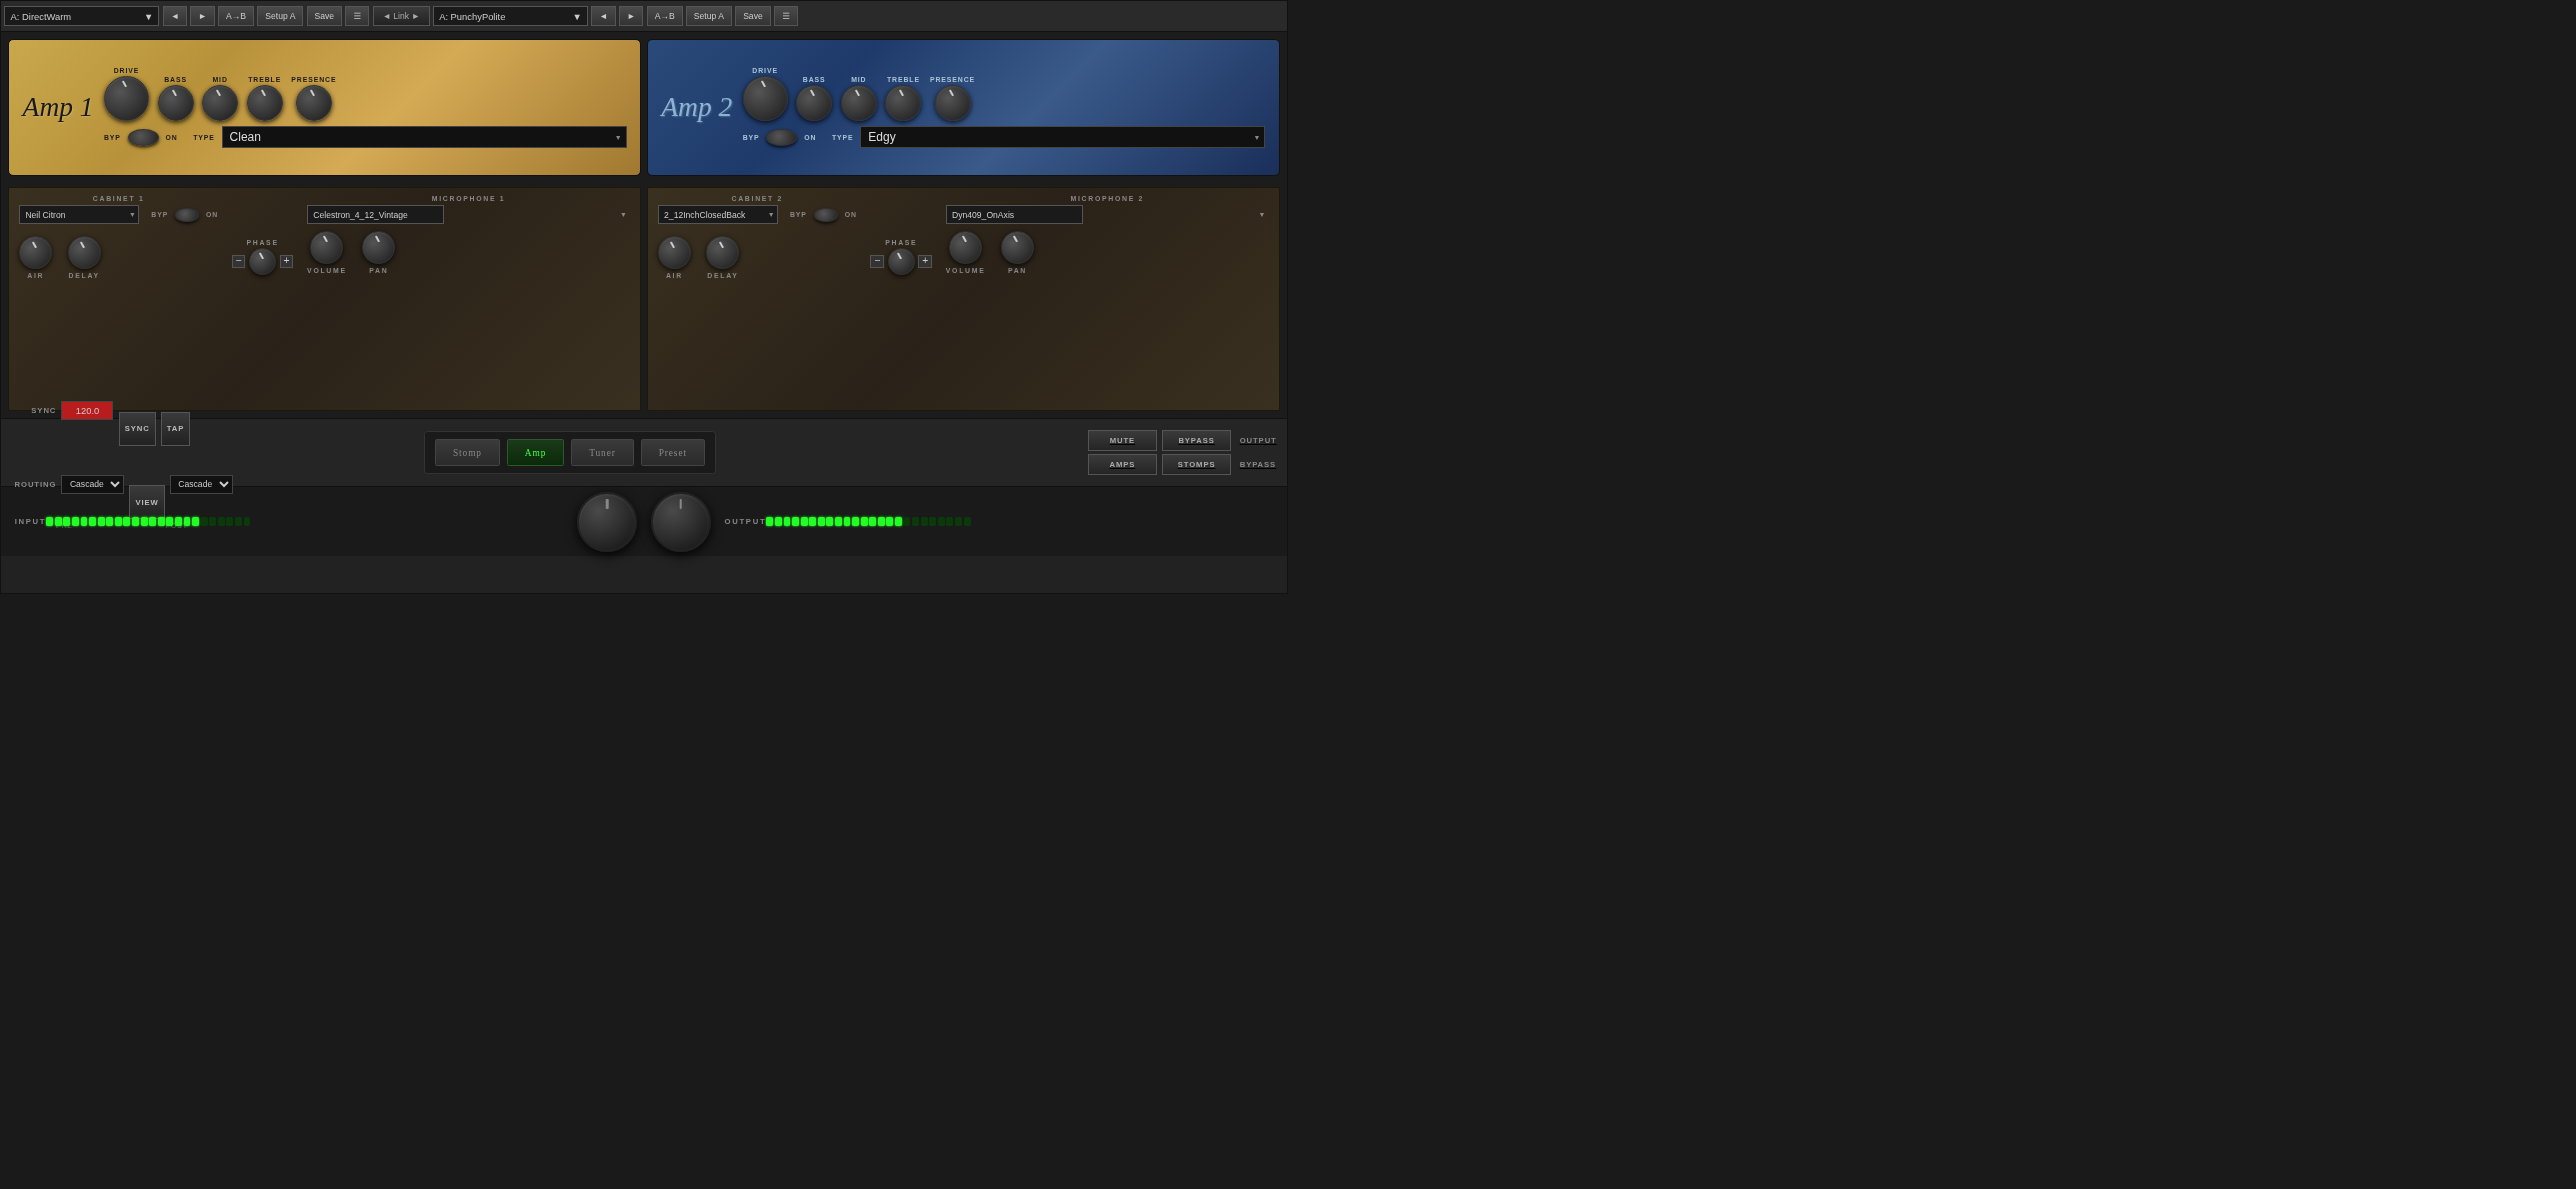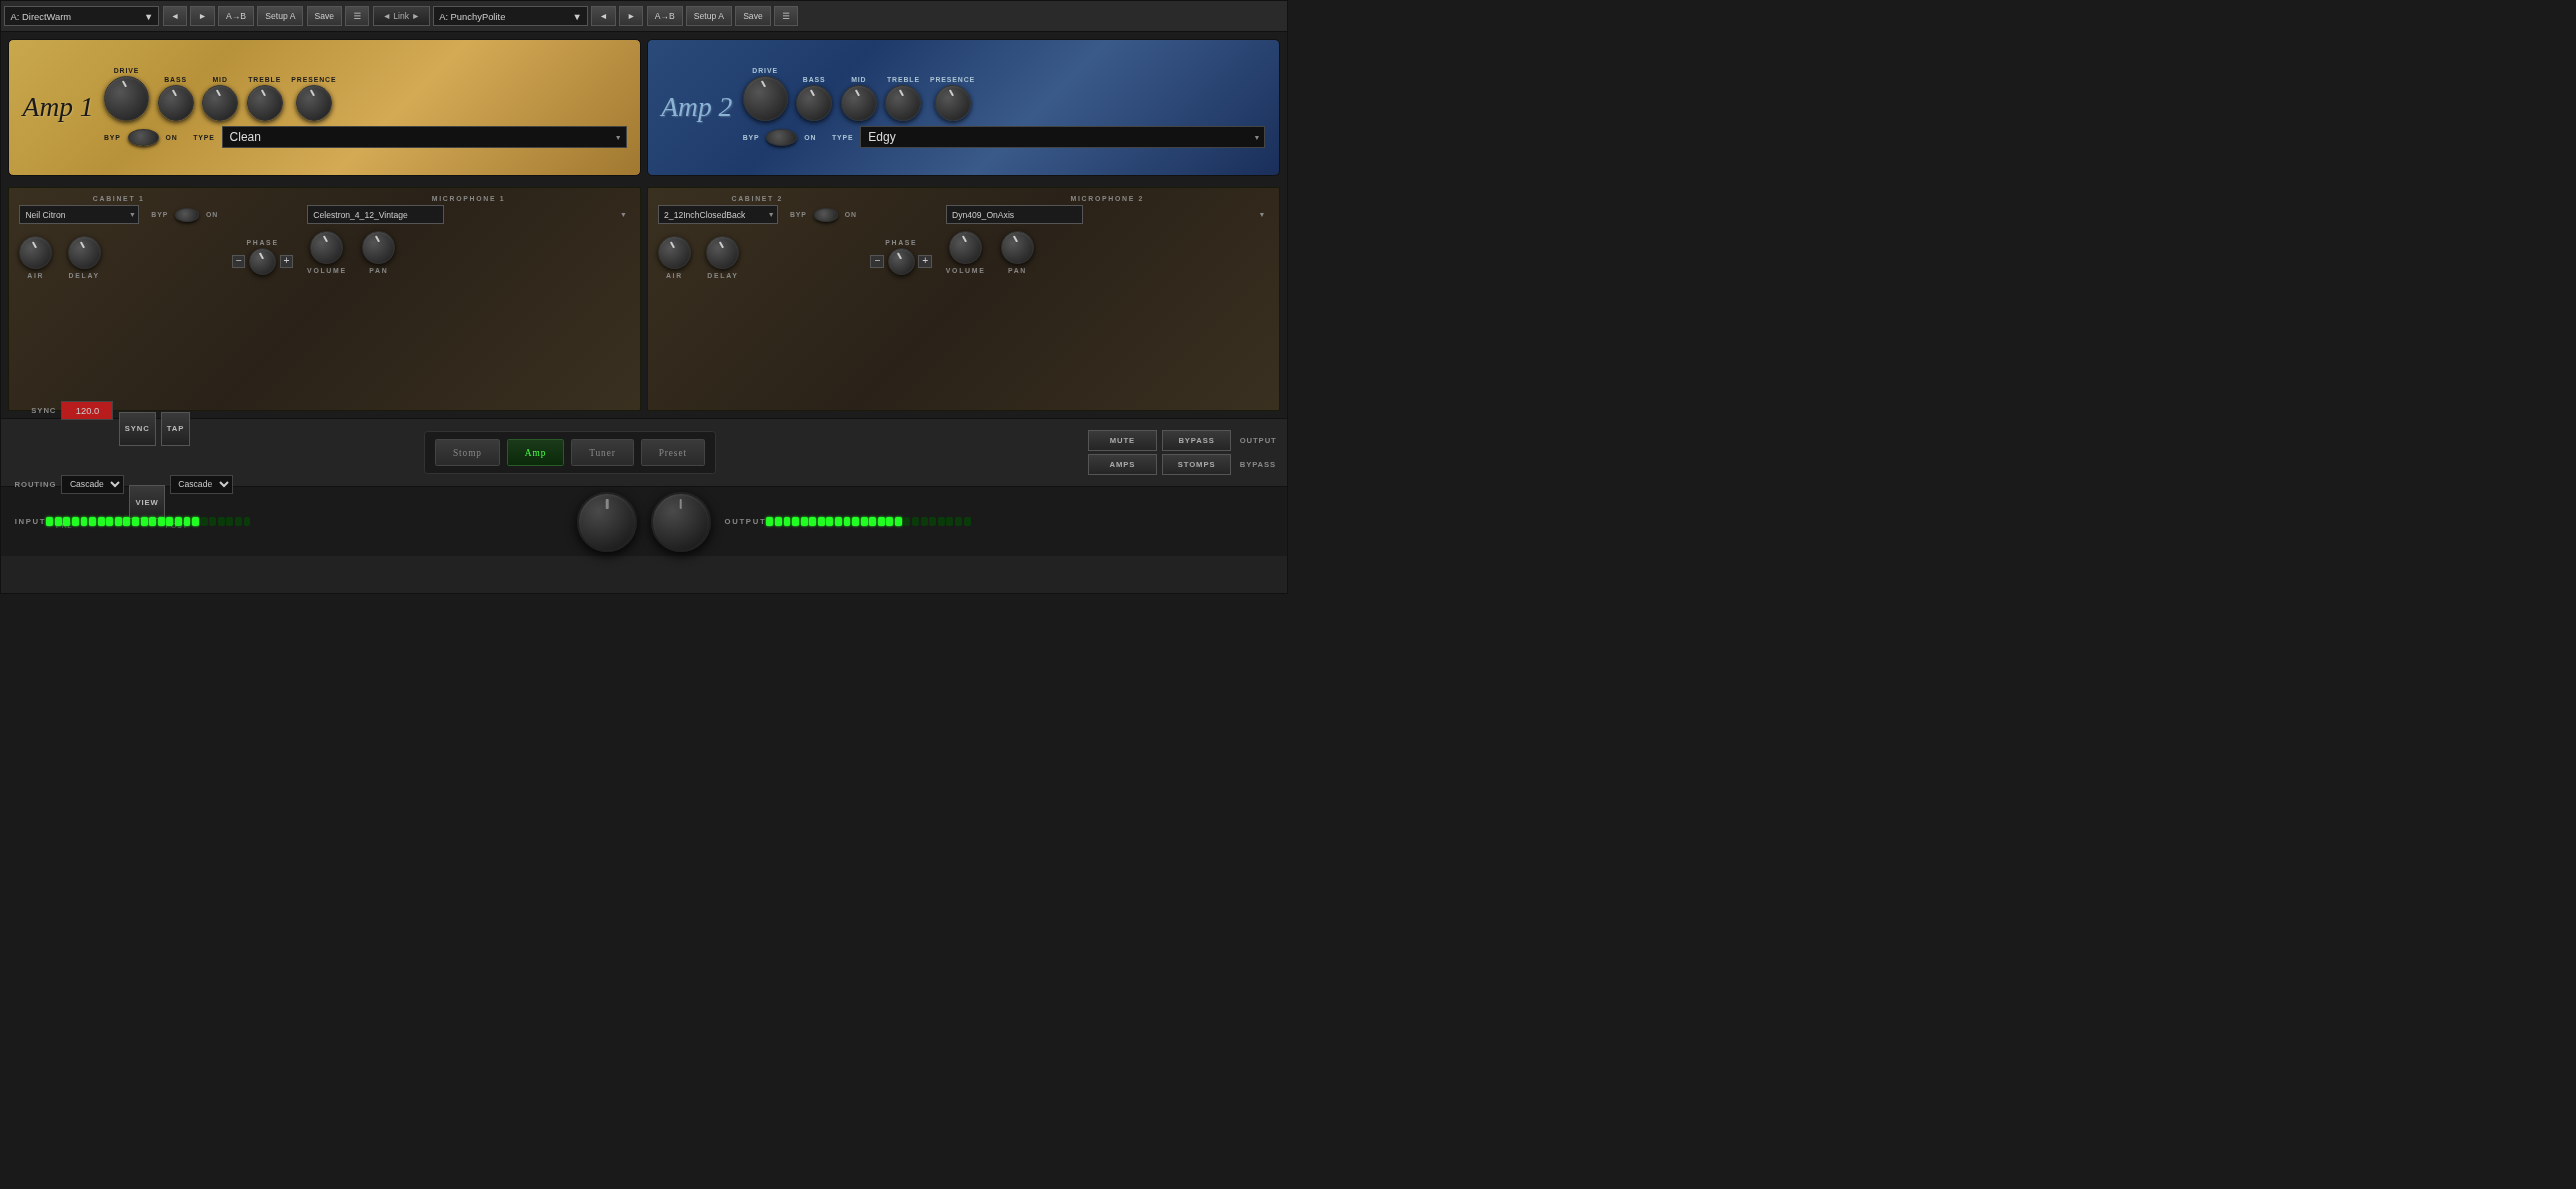--- a/index.html
+++ b/index.html
@@ -385,20 +385,21 @@
       background: linear-gradient(to bottom, #1a3a1a, #0a2a0a);
       color: #44ff44;
       border-color: #2a5a2a;
     }
 
     .right-controls {
       display: flex;
       flex-direction: column;
       gap: 3px;
       margin-left: auto;
+      text-decoration: underline;
     }
     .right-btn-row {
       display: flex;
       gap: 5.2px;
       align-items: center;
     }
     .right-btn {
       background: linear-gradient(to bottom, #3a3a3a, #252525);
       color: #aaa;
       border: 0.9px solid #555;

